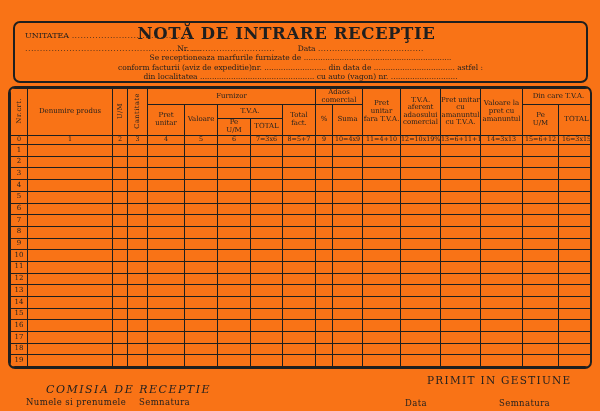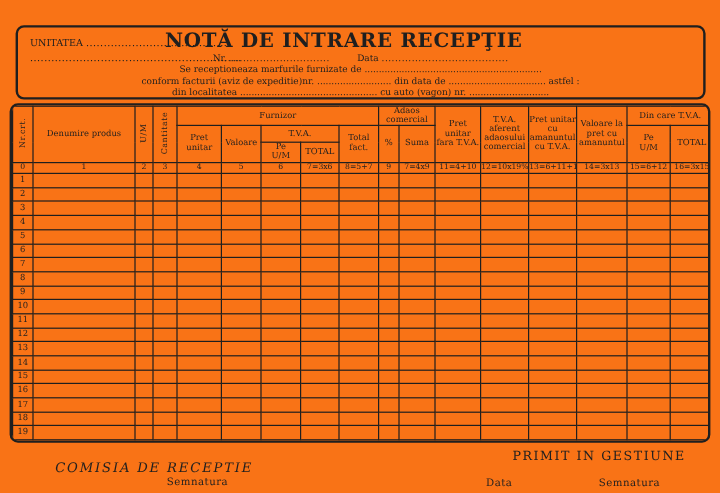--- a/index.html
+++ b/index.html
@@ -131,21 +131,21 @@
           <th>0</th>
           <th>1</th>
           <th>2</th>
           <th>3</th>
           <th>4</th>
           <th>5</th>
           <th>6</th>
           <th>7=3x6</th>
           <th>8=5+7</th>
           <th>9</th>
-          <th>7=4x9</th>
+          <th>10=4x9</th>
           <th>11=4+10</th>
           <th>12=10x19%</th>
           <th>13=6+11+12</th>
           <th>14=3x13</th>
           <th>15=6+12</th>
           <th>16=3x15</th>
         </tr>
       </thead>
       <tbody>
           <tr>
@@ -507,18 +507,19 @@
             <td></td>
             <td></td>
             <td></td>
             <td></td>
           </tr>
         </tbody>
     </table>
   </div>
 
   <div class="ft comisia-title">COMISIA DE RECEPTIE</div>
+  <div class="ft comisia-name">Numele si prenumele</div>
   <div class="ft comisia-sign">Semnatura</div>
   <div class="ft primit-title">PRIMIT IN GESTIUNE</div>
   <div class="ft primit-data">Data</div>
   <div class="ft primit-sign">Semnatura</div>
 
 </div>
 
 </body></html>

